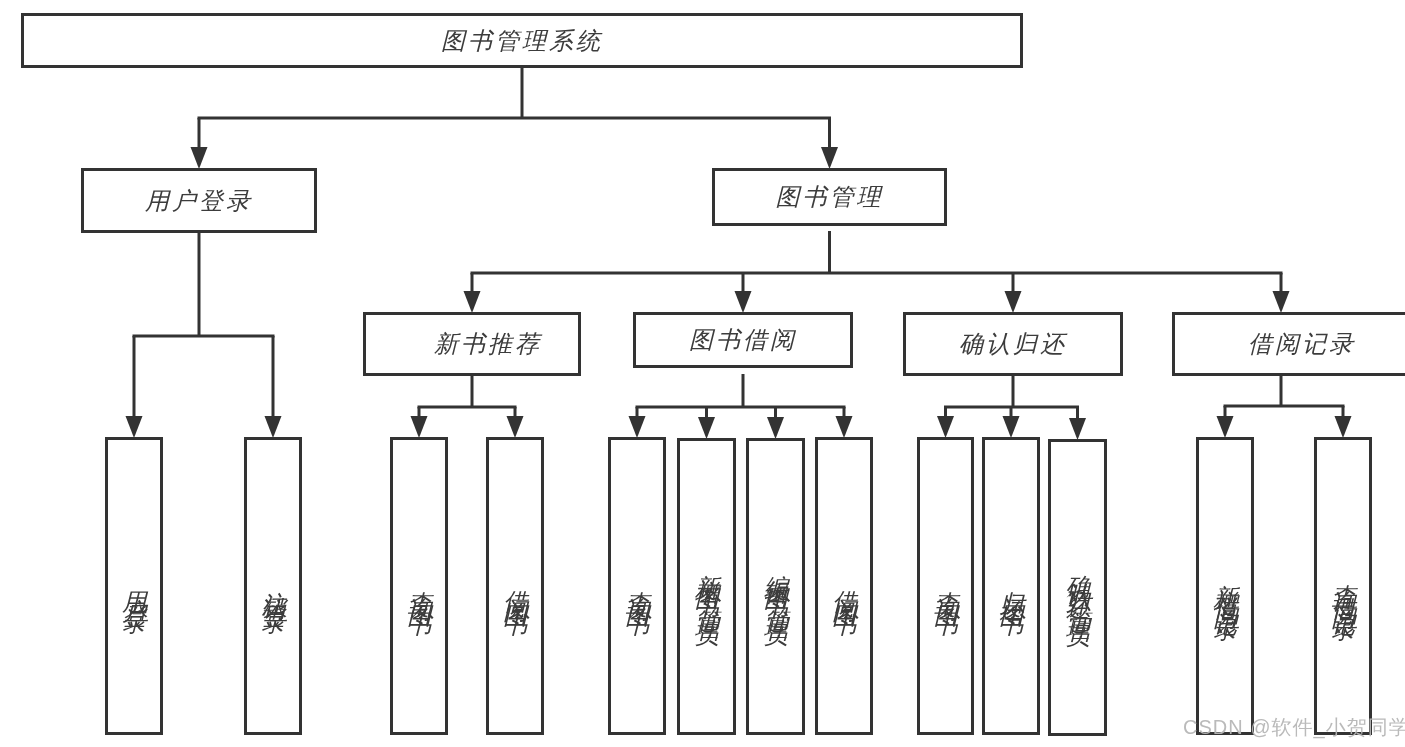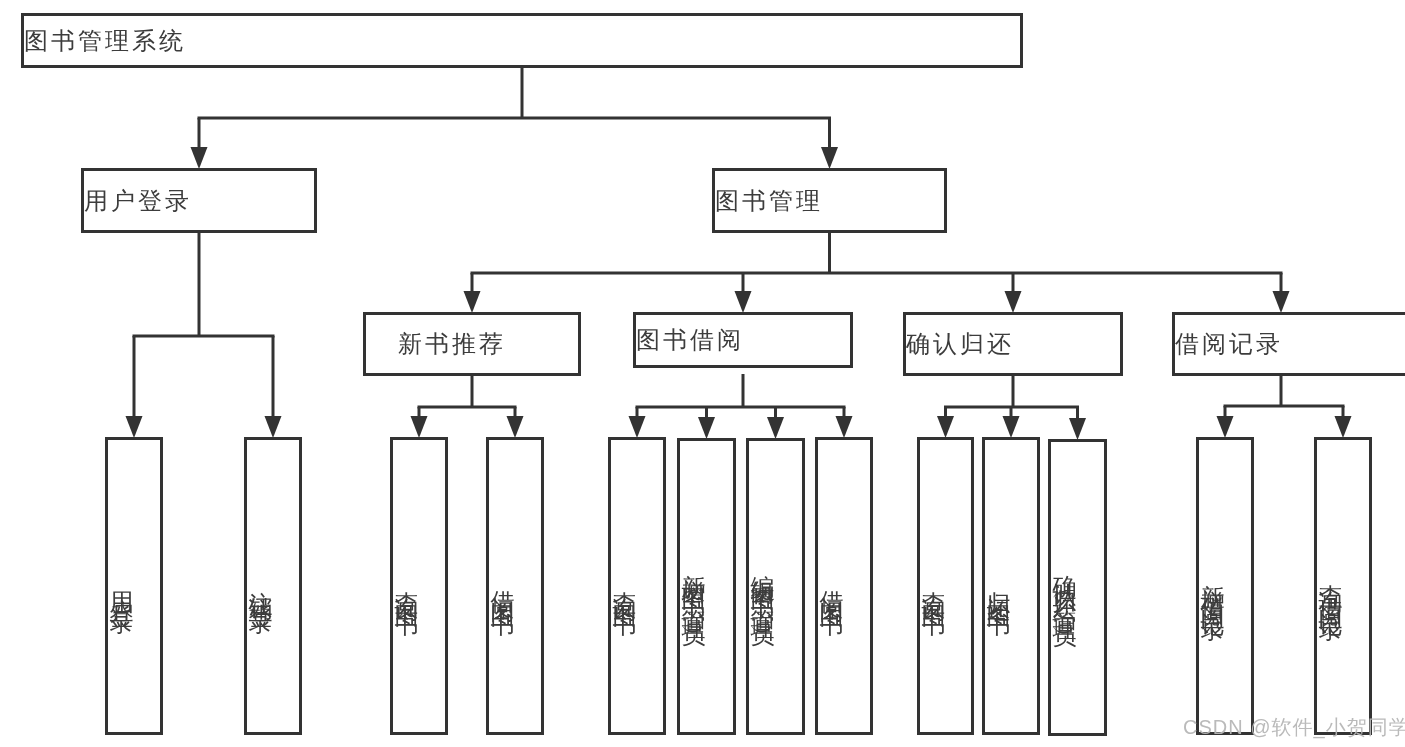--- a/index.html
+++ b/index.html
@@ -22,21 +22,23 @@
     z-index: 1;
   }
   #nodes { position: absolute; left: 0; top: 0; z-index: 2; }
   .node {
     position: absolute;
     background: #ffffff;
     border: 3px solid #333333;
     box-sizing: border-box;
     display: flex;
     align-items: center;
+    justify-content: center;
     color: #3c3c3c;
+    font-style: italic;
   }
   .node.horizontal span {
     font-size: 24px;
     letter-spacing: 3px;
     white-space: nowrap;
   }
   .node.vertical span {
     writing-mode: vertical-rl;
     font-size: 24px;
     letter-spacing: 7px;
@@ -118,21 +120,21 @@
       </div>
       <div class="node horizontal" style="left: 81px; top: 168px; width: 236px; height: 65px;">
         <span>用户登录</span>
       </div>
       <div class="node vertical" style="left: 105px; top: 437px; width: 58px; height: 298px;">
         <span>用户登录</span>
       </div>
       <div class="node vertical" style="left: 244px; top: 437px; width: 58px; height: 298px;">
         <span>注销登录</span>
       </div>
-      <div class="node horizontal" style="left: 712px; top: 168px; width: 235px; height: 65px;">
+      <div class="node horizontal" style="left: 712px; top: 168px; width: 235px; height: 58px;">
         <span>图书管理</span>
       </div>
       <div class="node horizontal" style="left: 363px; top: 312px; width: 218px; height: 64px; padding-left: 32px;">
         <span>新书推荐</span>
       </div>
       <div class="node vertical" style="left: 390px; top: 437px; width: 58px; height: 298px;">
         <span>查询图书</span>
       </div>
       <div class="node vertical" style="left: 486px; top: 437px; width: 58px; height: 298px;">
         <span>借阅图书</span>

